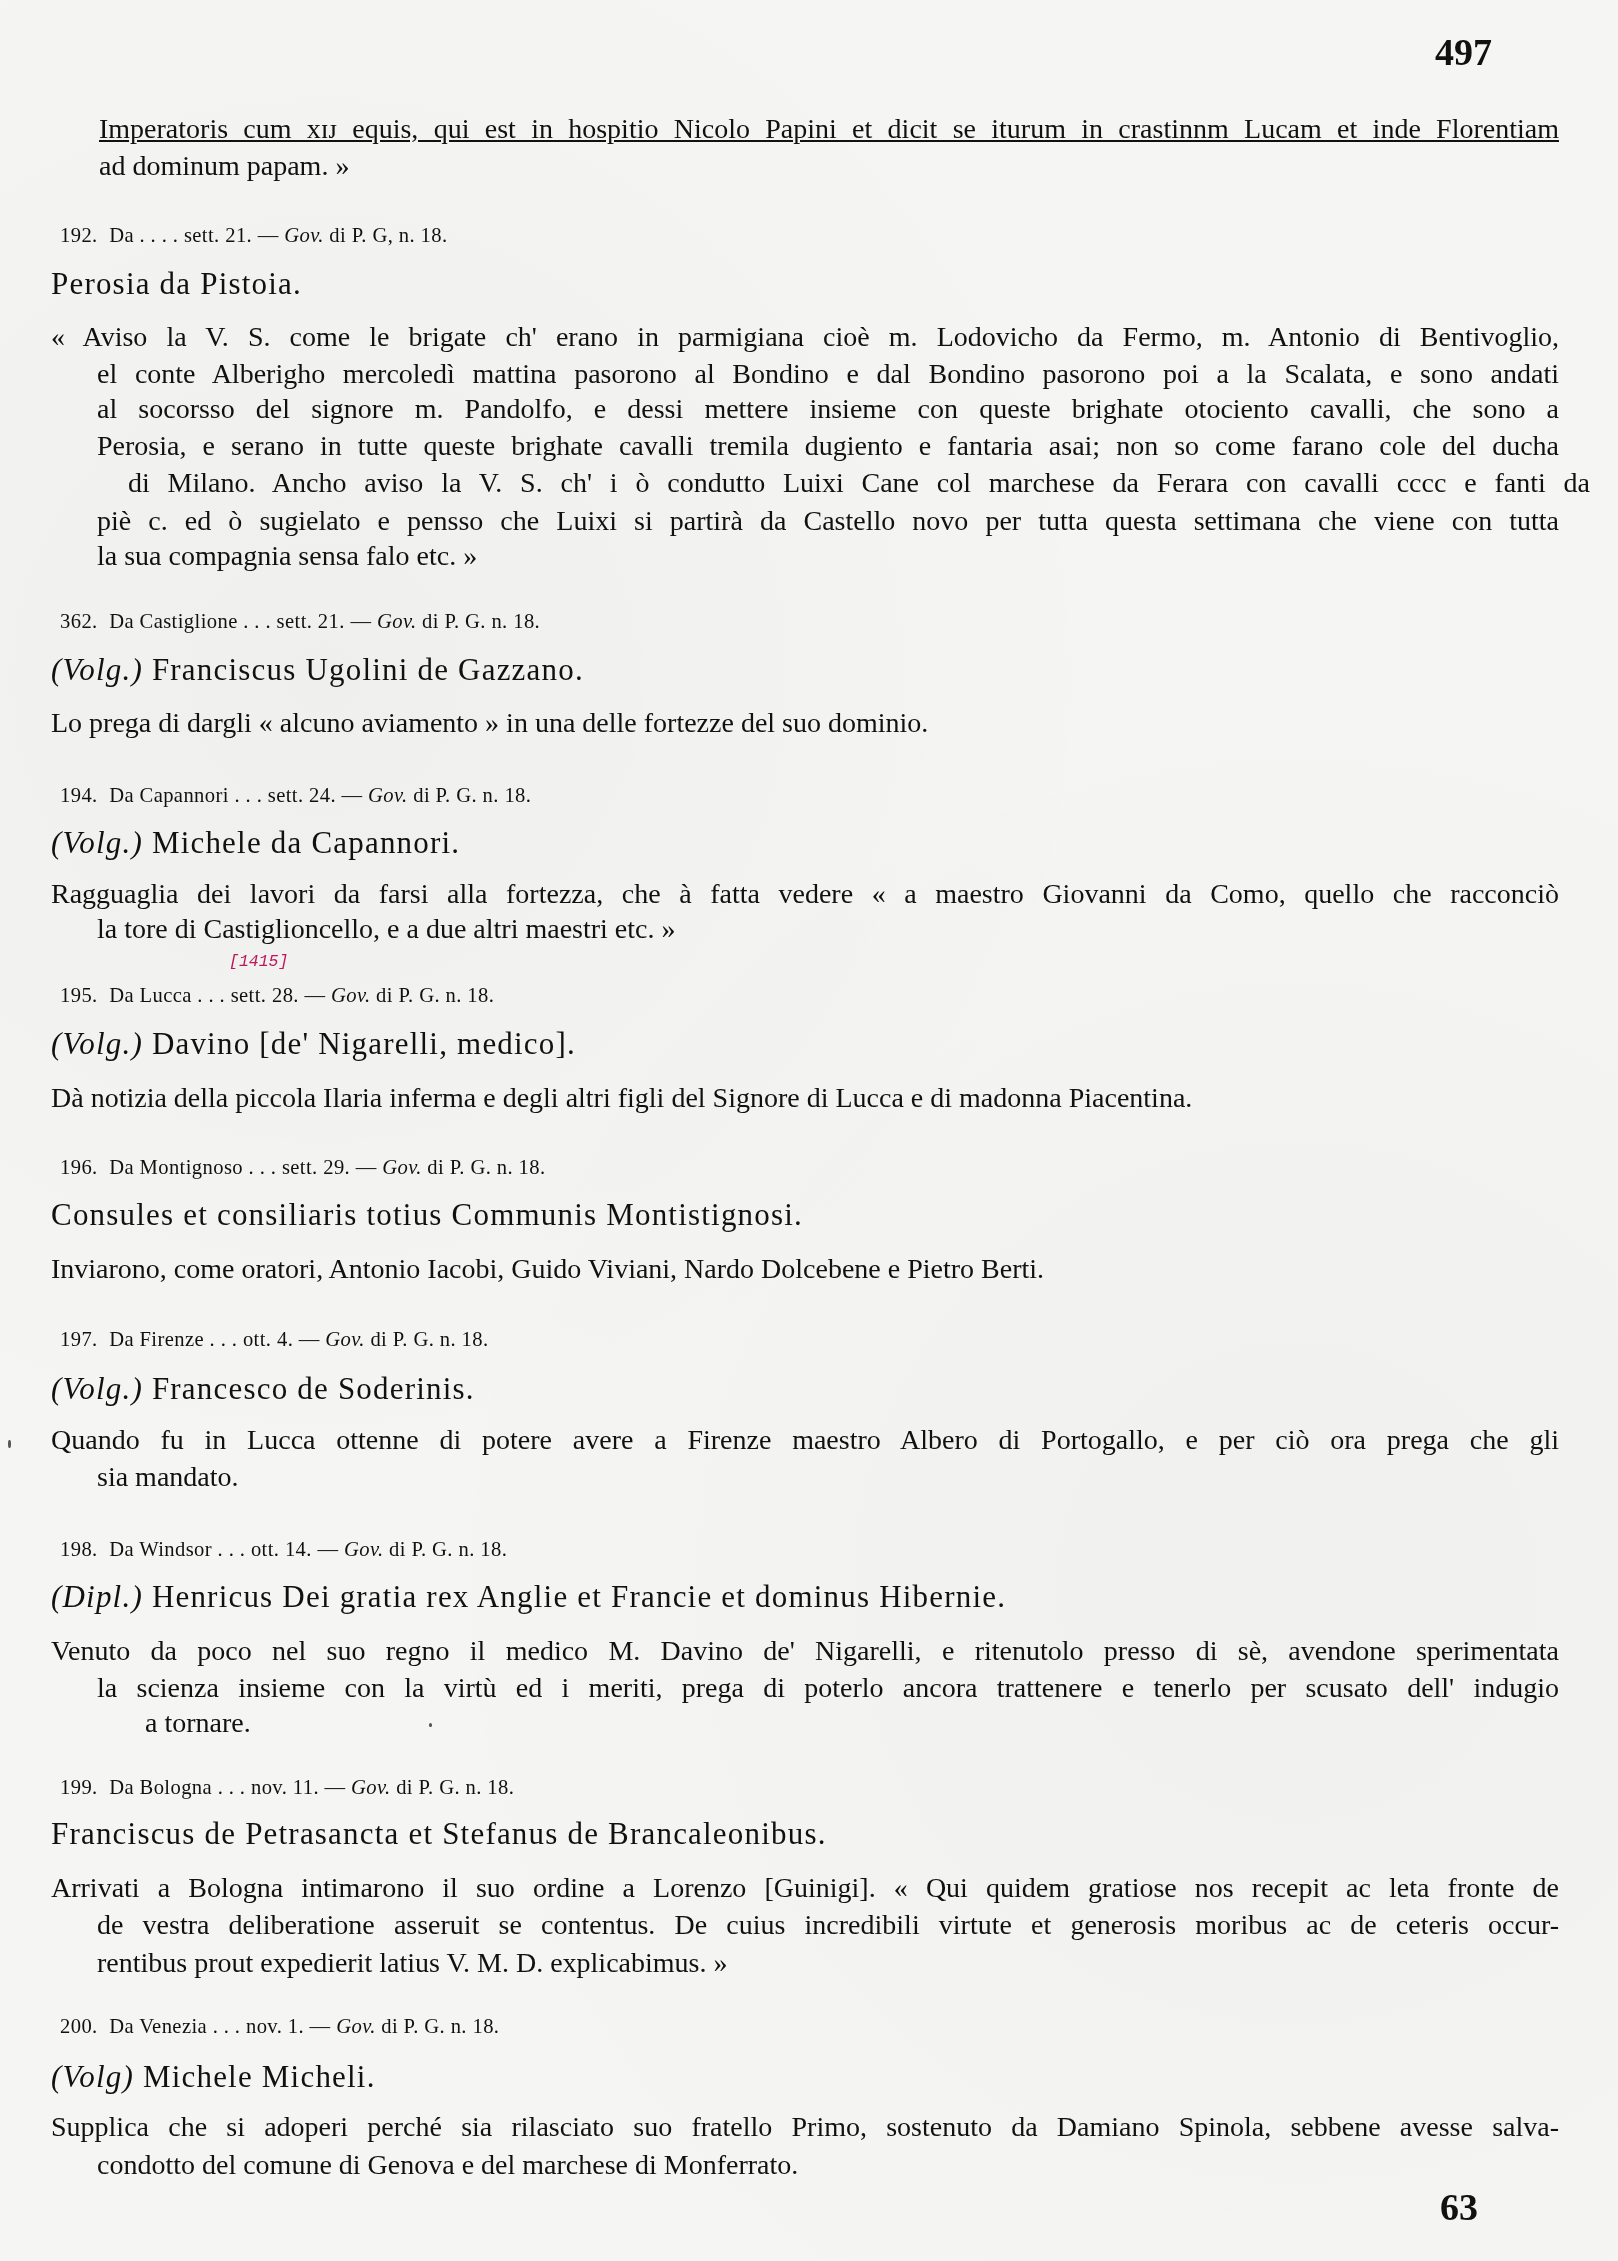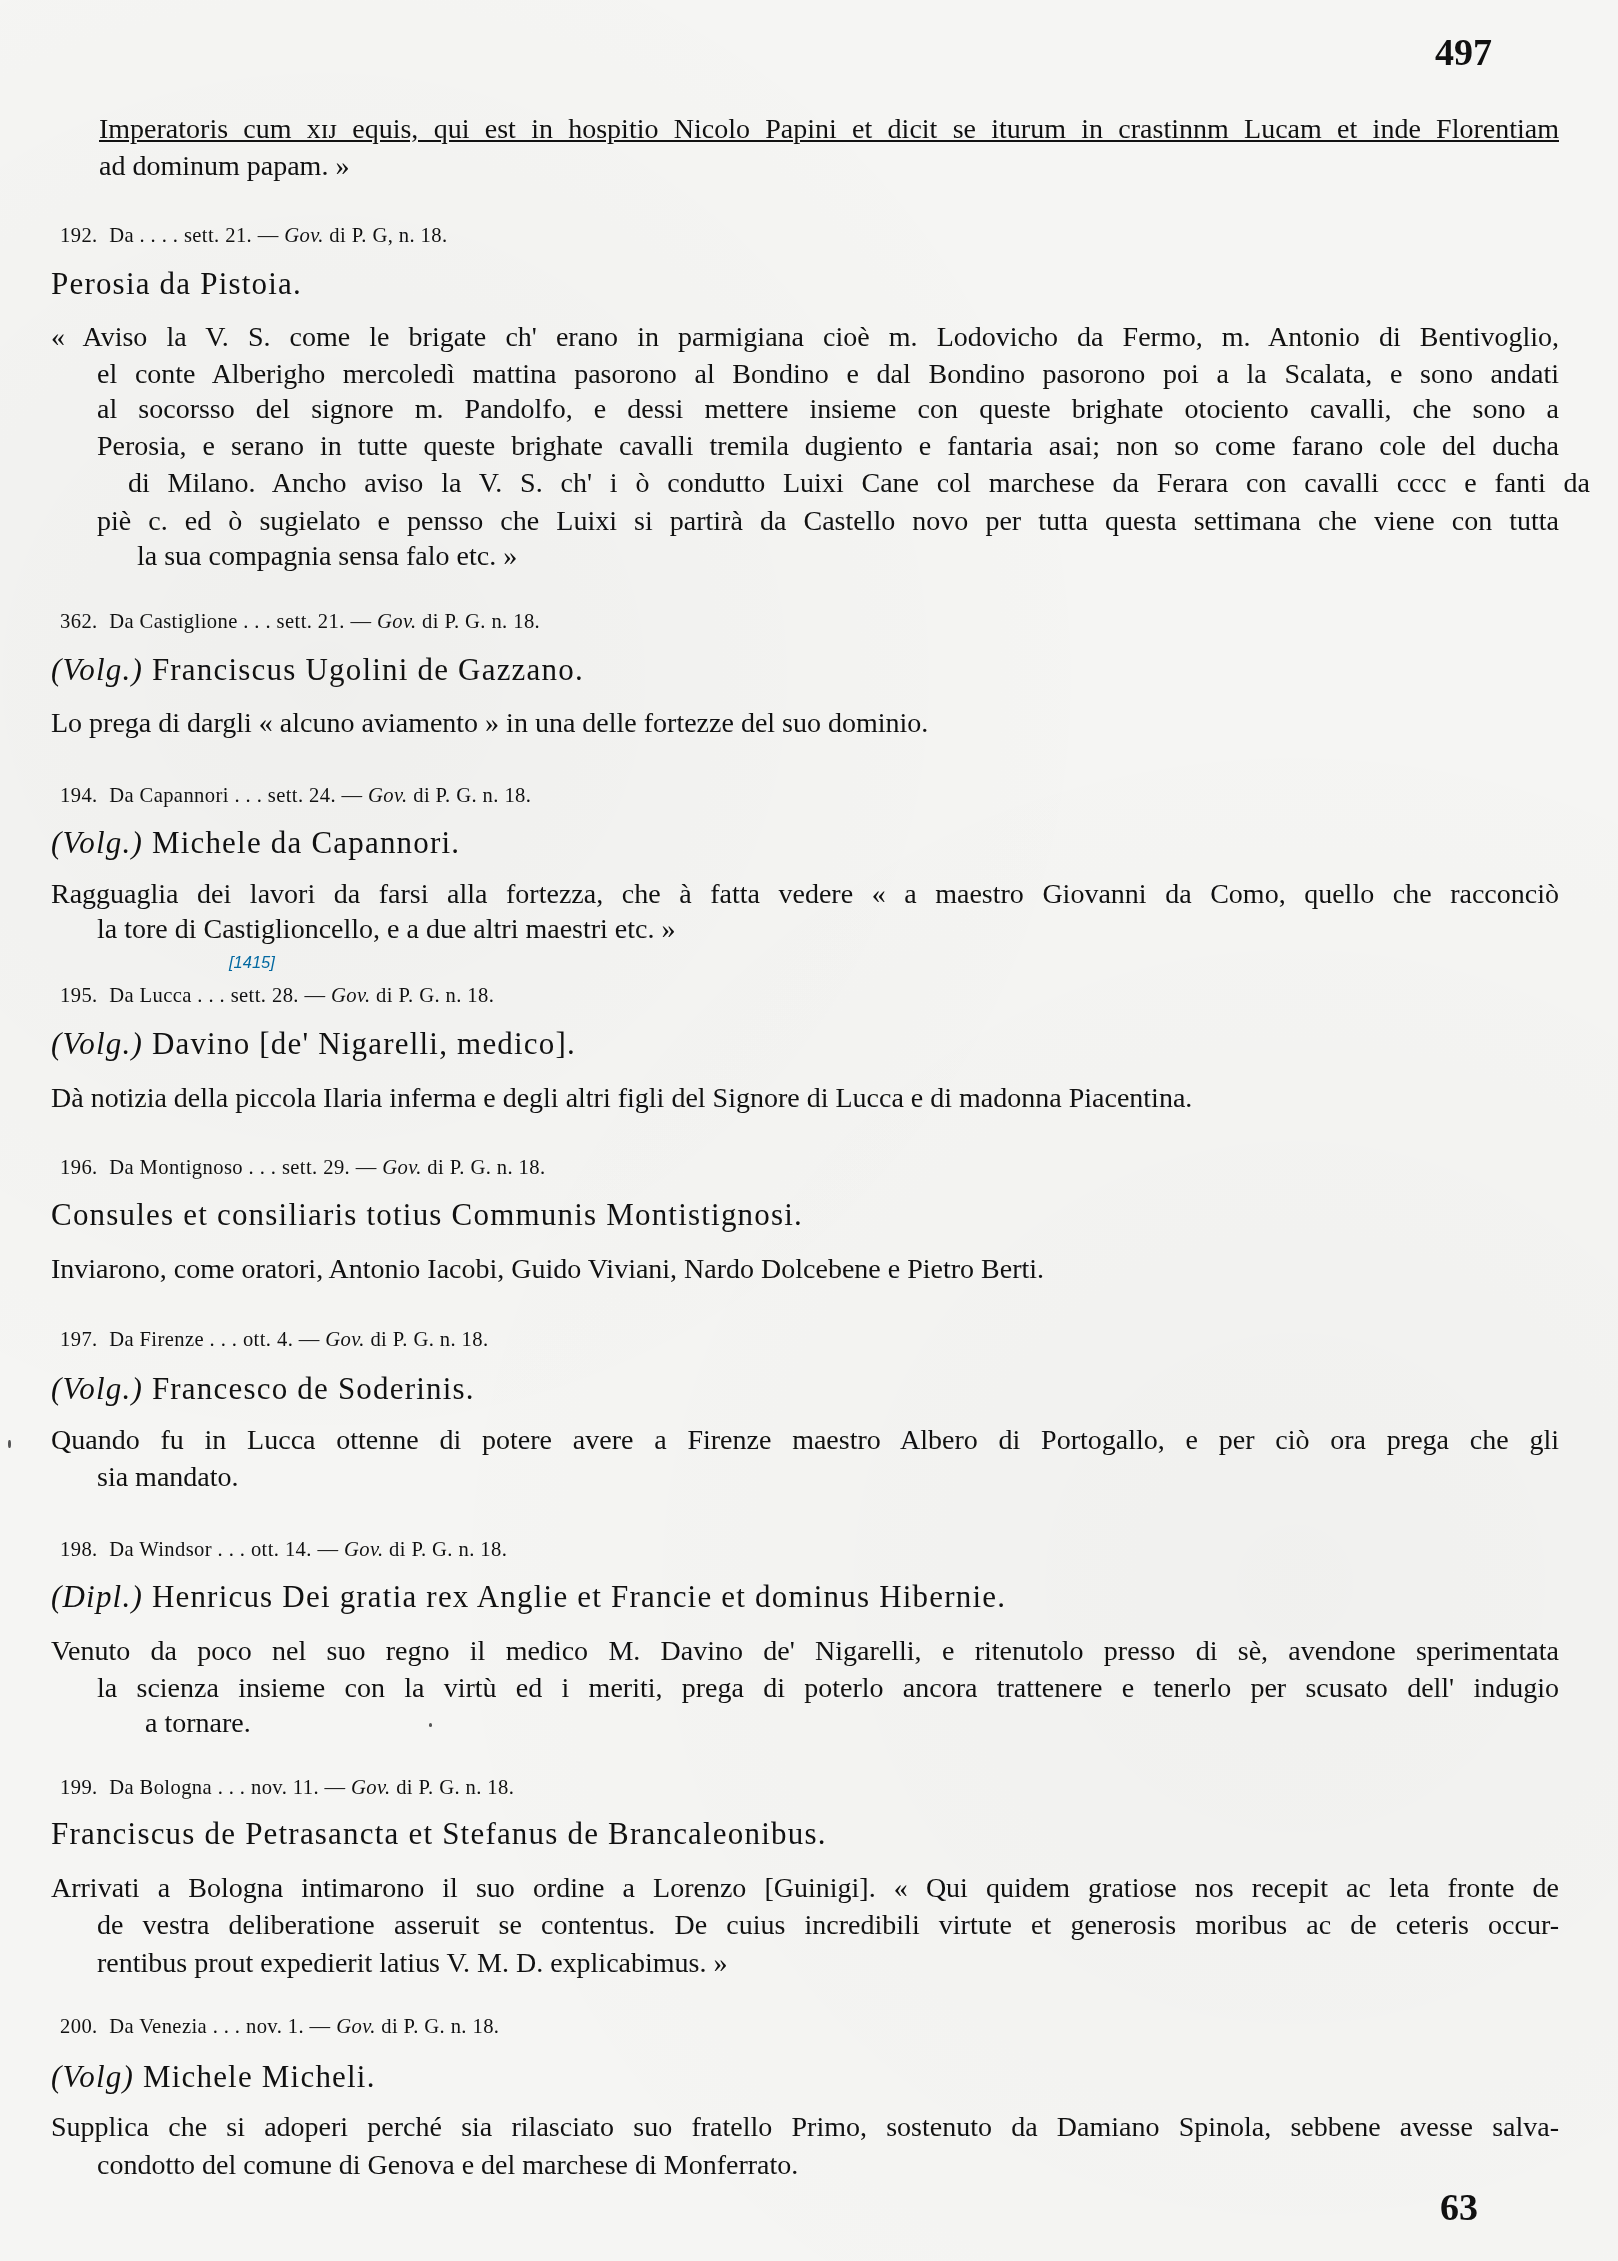--- a/index.html
+++ b/index.html
@@ -18,21 +18,21 @@
   }
   .ln { position: absolute; white-space: nowrap; line-height: 1; }
   .body-line { font-size: 28px; }
   .just { text-align: justify; text-align-last: justify; white-space: normal; }
   .hdr { font-size: 20.6px; letter-spacing: 0.4px; }
   .hdr .num { margin-right: 11.5px; }
   .hdr i { font-style: italic; }
   .title { font-size: 31px; letter-spacing: 1.2px; }
   .title .tag { font-style: italic; }
   .pagenum { font-size: 38px; font-weight: bold; }
-  .annot { font-size: 16.5px; font-style: italic; color: #0369a1; font-family: Liberation Sans, sans-serif; }
+  .annot { font-size: 16.5px; font-style: italic; color: #be185d; font-family: Liberation Mono, monospace; }
   .speck { position: absolute; width: 3.3px; height: 3.3px; border-radius: 50%; background: #555; }
 </style>
 </head>
 <body>
 
 <div class="page-bg"></div>
 
 <div class="ln pagenum" style="left:1435px; top:33px;">497</div>
 
 <div class="ln body-line just" style="left:99px; top:115px; width:1460px;text-decoration:underline;">Imperatoris cum xɪᴊ equis, qui est in hospitio Nicolo Papini et dicit se iturum in crastinnm Lucam et inde Florentiam</div>
@@ -40,21 +40,21 @@
 
 <div id="entries">
     <div class="ln hdr" style="left:60px; top:225px;"><span class="num">192.</span><span>Da . . . .</span> <span>sett. 21.</span> — <i>Gov.</i> <span>di P. G, n. 18.</span></div>
     <div class="ln title" style="left:51px; top:268px;"><span>Perosia da Pistoia.</span></div>
     <div class="ln body-line just" style="left:51px; top:323px; width:1508px;">« Aviso la V. S. come le brigate ch' erano in parmigiana cioè m. Lodovicho da Fermo, m. Antonio di Bentivoglio,</div>
     <div class="ln body-line just" style="left:97px; top:360px; width:1462px;">el conte Alberigho mercoledì mattina pasorono al Bondino e dal Bondino pasorono poi a la Scalata, e sono andati</div>
     <div class="ln body-line just" style="left:97px; top:395px; width:1462px;">al socorsso del signore m. Pandolfo, e dessi mettere insieme con queste brighate otociento cavalli, che sono a</div>
     <div class="ln body-line just" style="left:97px; top:432px; width:1462px;">Perosia, e serano in tutte queste brighate cavalli tremila dugiento e fantaria asai; non so come farano cole del ducha</div>
     <div class="ln body-line just" style="left:112px; top:469px; width:1462px;margin-left:16px;">di Milano. Ancho aviso la V. S. ch' i ò condutto Luixi Cane col marchese da Ferara con cavalli cccc e fanti da</div>
     <div class="ln body-line just" style="left:97px; top:507px; width:1462px;">piè c. ed ò sugielato e pensso che Luixi si partirà da Castello novo per tutta questa settimana che viene con tutta</div>
-    <div class="ln body-line" style="left:97px; top:542px;margin-left:40px;">la sua compagnia sensa falo etc. »</div>
+    <div class="ln body-line" style="left:97px; top:542px;">la sua compagnia sensa falo etc. »</div>
     <div class="ln hdr" style="left:60px; top:611px;"><span class="num">362.</span><span>Da Castiglione . . .</span> <span>sett. 21.</span> — <i>Gov.</i> <span>di P. G. n. 18.</span></div>
     <div class="ln title" style="left:51px; top:654px;"><span class="tag">(Volg.)</span> <span>Franciscus Ugolini de Gazzano.</span></div>
     <div class="ln body-line" style="left:51px; top:709px;">Lo prega di dargli « alcuno aviamento » in una delle fortezze del suo dominio.</div>
     <div class="ln hdr" style="left:60px; top:785px;"><span class="num">194.</span><span>Da Capannori . . .</span> <span>sett. 24.</span> — <i>Gov.</i> <span>di P. G. n. 18.</span></div>
     <div class="ln title" style="left:51px; top:827px;"><span class="tag">(Volg.)</span> <span>Michele da Capannori.</span></div>
     <div class="ln body-line just" style="left:51px; top:880px; width:1508px;">Ragguaglia dei lavori da farsi alla fortezza, che à fatta vedere « a maestro Giovanni da Como, quello che racconciò</div>
     <div class="ln body-line" style="left:97px; top:915px;">la tore di Castiglioncello, e a due altri maestri etc. »</div>
     <div class="ln hdr" style="left:60px; top:985px;"><span class="num">195.</span><span>Da Lucca . . .</span> <span>sett. 28.</span> — <i>Gov.</i> <span>di P. G. n. 18.</span></div>
     <div class="ln annot" style="left:229px; top:954px;">[1415]</div>
     <div class="ln title" style="left:51px; top:1028px;"><span class="tag">(Volg.)</span> <span>Davino [de' Nigarelli, medico].</span></div>

